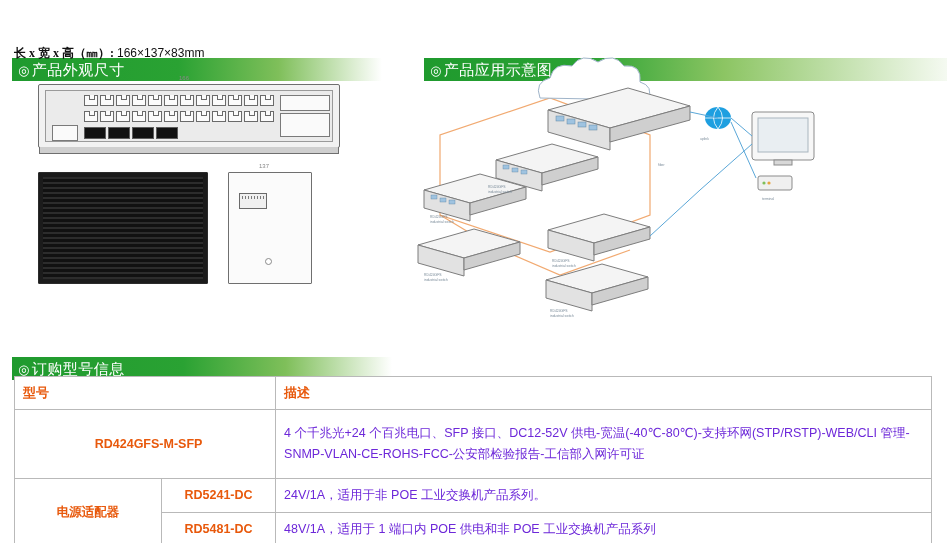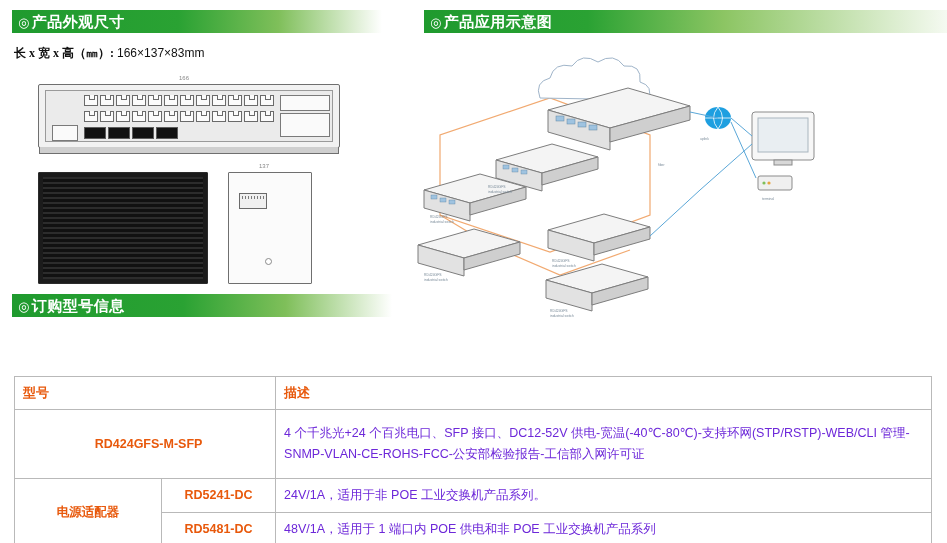--- a/index.html
+++ b/index.html
@@ -13,32 +13,33 @@
   }
   .page{position:relative;width:947px;height:543px;}
 
   
   .sec-head{
     position:absolute;
     height:23px;
     background:linear-gradient(to right,#1f9a2e 0%,#2aa233 45%,#7fbf5a 72%,#ffffff 100%);
     color:#ffffff;
     font-size:15px;
-    font-weight:bold;
+    font-weight:normal;
     line-height:23px;
     padding-left:6px;
     box-sizing:border-box;
     letter-spacing:0.5px;
     white-space:nowrap;
+    margin-top:48px;
   }
   .sec-head .bullet{font-size:13px;margin-right:2px;}
 
   #sec-dim{left:12px;top:10px;width:370px;}
   #sec-app{left:424px;top:10px;width:545px;background:linear-gradient(to right,#1f9a2e 0%,#2aa233 30%,#8cc563 55%,#ffffff 100%);}
-  #sec-order{left:12px;top:294px;width:380px;}
+  #sec-order{left:12px;top:309px;width:380px;}
 
   
   .dim-line{
     position:absolute;left:14px;top:45px;
     font-size:12px;font-weight:bold;
     font-family:"Liberation Serif","DejaVu Serif",serif;
     white-space:nowrap;
   }
   .dim-line .val{font-weight:normal;font-family:Liberation Sans, sans-serif;margin-top:12px;}
 

